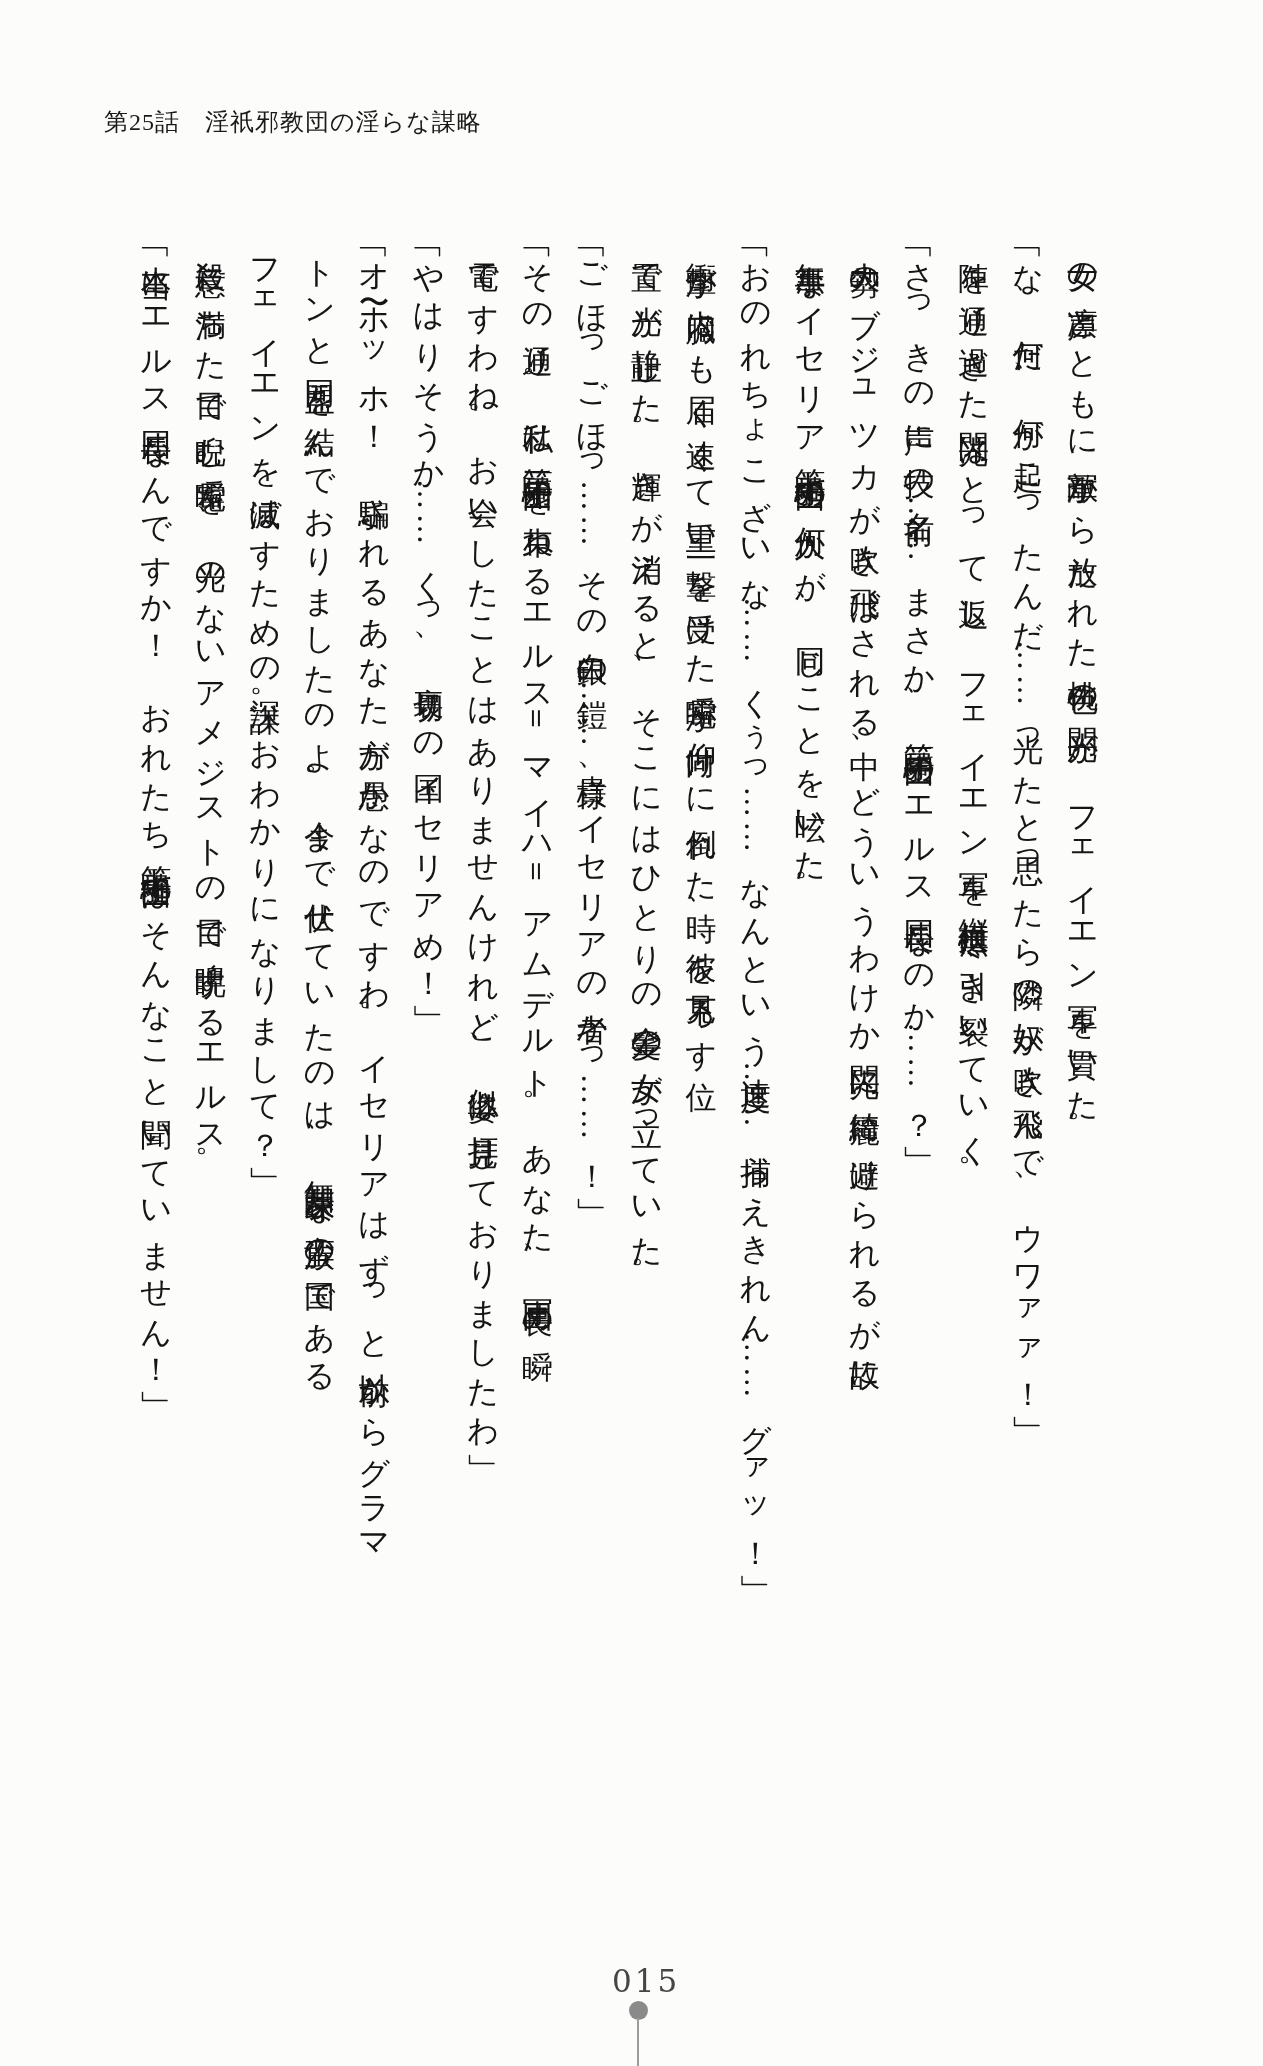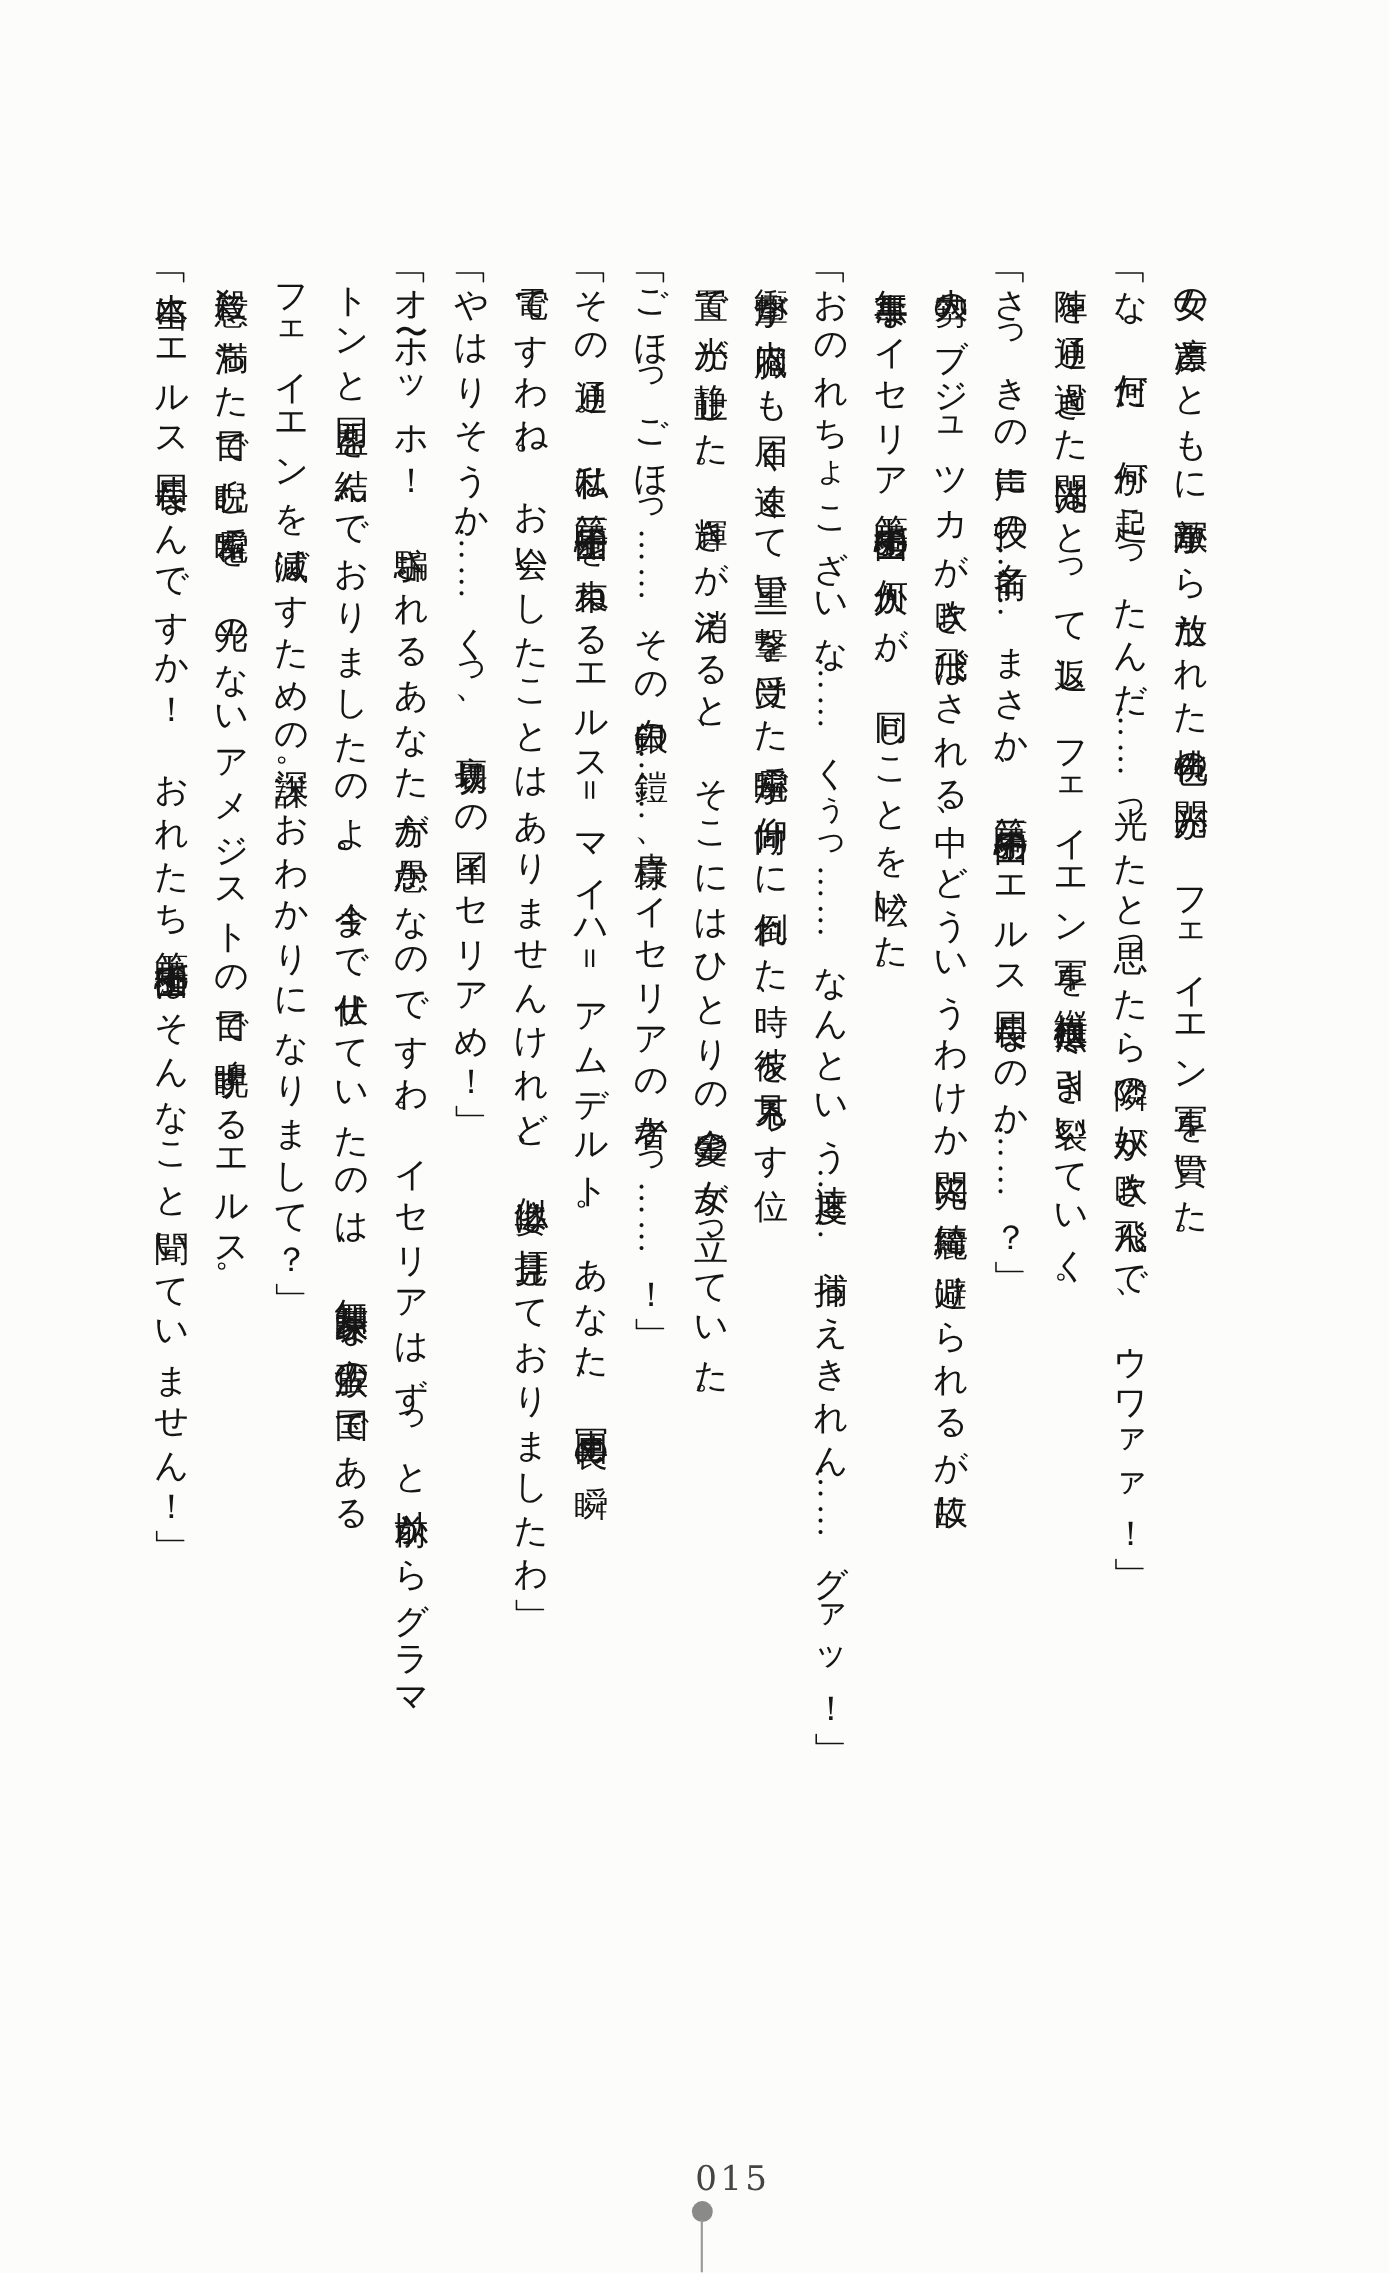--- a/index.html
+++ b/index.html
@@ -43,21 +43,20 @@
   }
   .page-number {
     position: absolute;
     left: 612px;
     top: 1963px;
     font-size: 31px;
     letter-spacing: 3px;
     color: #454545;
     font-family: "DejaVu Serif", "Liberation Serif", serif;
     font-weight: normal;
-    margin-left: 20px;
   }
   .footer-dot {
     position: absolute;
     left: 629px;
     top: 2001px;
     width: 19px;
     height: 19px;
     border-radius: 50%;
     background: #8a8a8a;
   }
@@ -68,20 +67,21 @@
     width: 2px;
     height: 48px;
     background: #9b9b9b;
   }
 </style>
 </head>
 <body>
 
 <div class="page">
 
+  <div class="chapter-header">第25話　淫祇邪教団の淫らな謀略</div>
 
   <div class="body-text">
     <p>女の凛声とともに敵軍から放たれた桃色の閃光が、フェイエン軍を貫いた。</p>
     <p>「な、何だ、何が起こったんだ……光ったと思ったら隣の奴が吹き飛んで、ウワァァ！」</p>
     <p>陣を通り過ぎた閃光はとって返し、フェイエン軍を縦横無尽に引き裂いていく。</p>
     <p>「さっきの声に技の名前……まさか、第三騎士団のエルス団長なのか……？」</p>
     <p>大勢のブジュツカが吹き飛ばされる中、どういうわけか閃光に綺麗に避けられるが故に</p>
     <p>無事なイセリア第七騎士団の何人かが、同じことを呟いた。</p>
     <p>「おのれちょこざいな……くぅっ……なんという速度……捕らえきれん……グァッ！」</p>
     <p>衝撃が内臓にも届く速くて重い一撃を受けた瞬電が仰向けに倒れた時、彼を見下ろす位</p>

